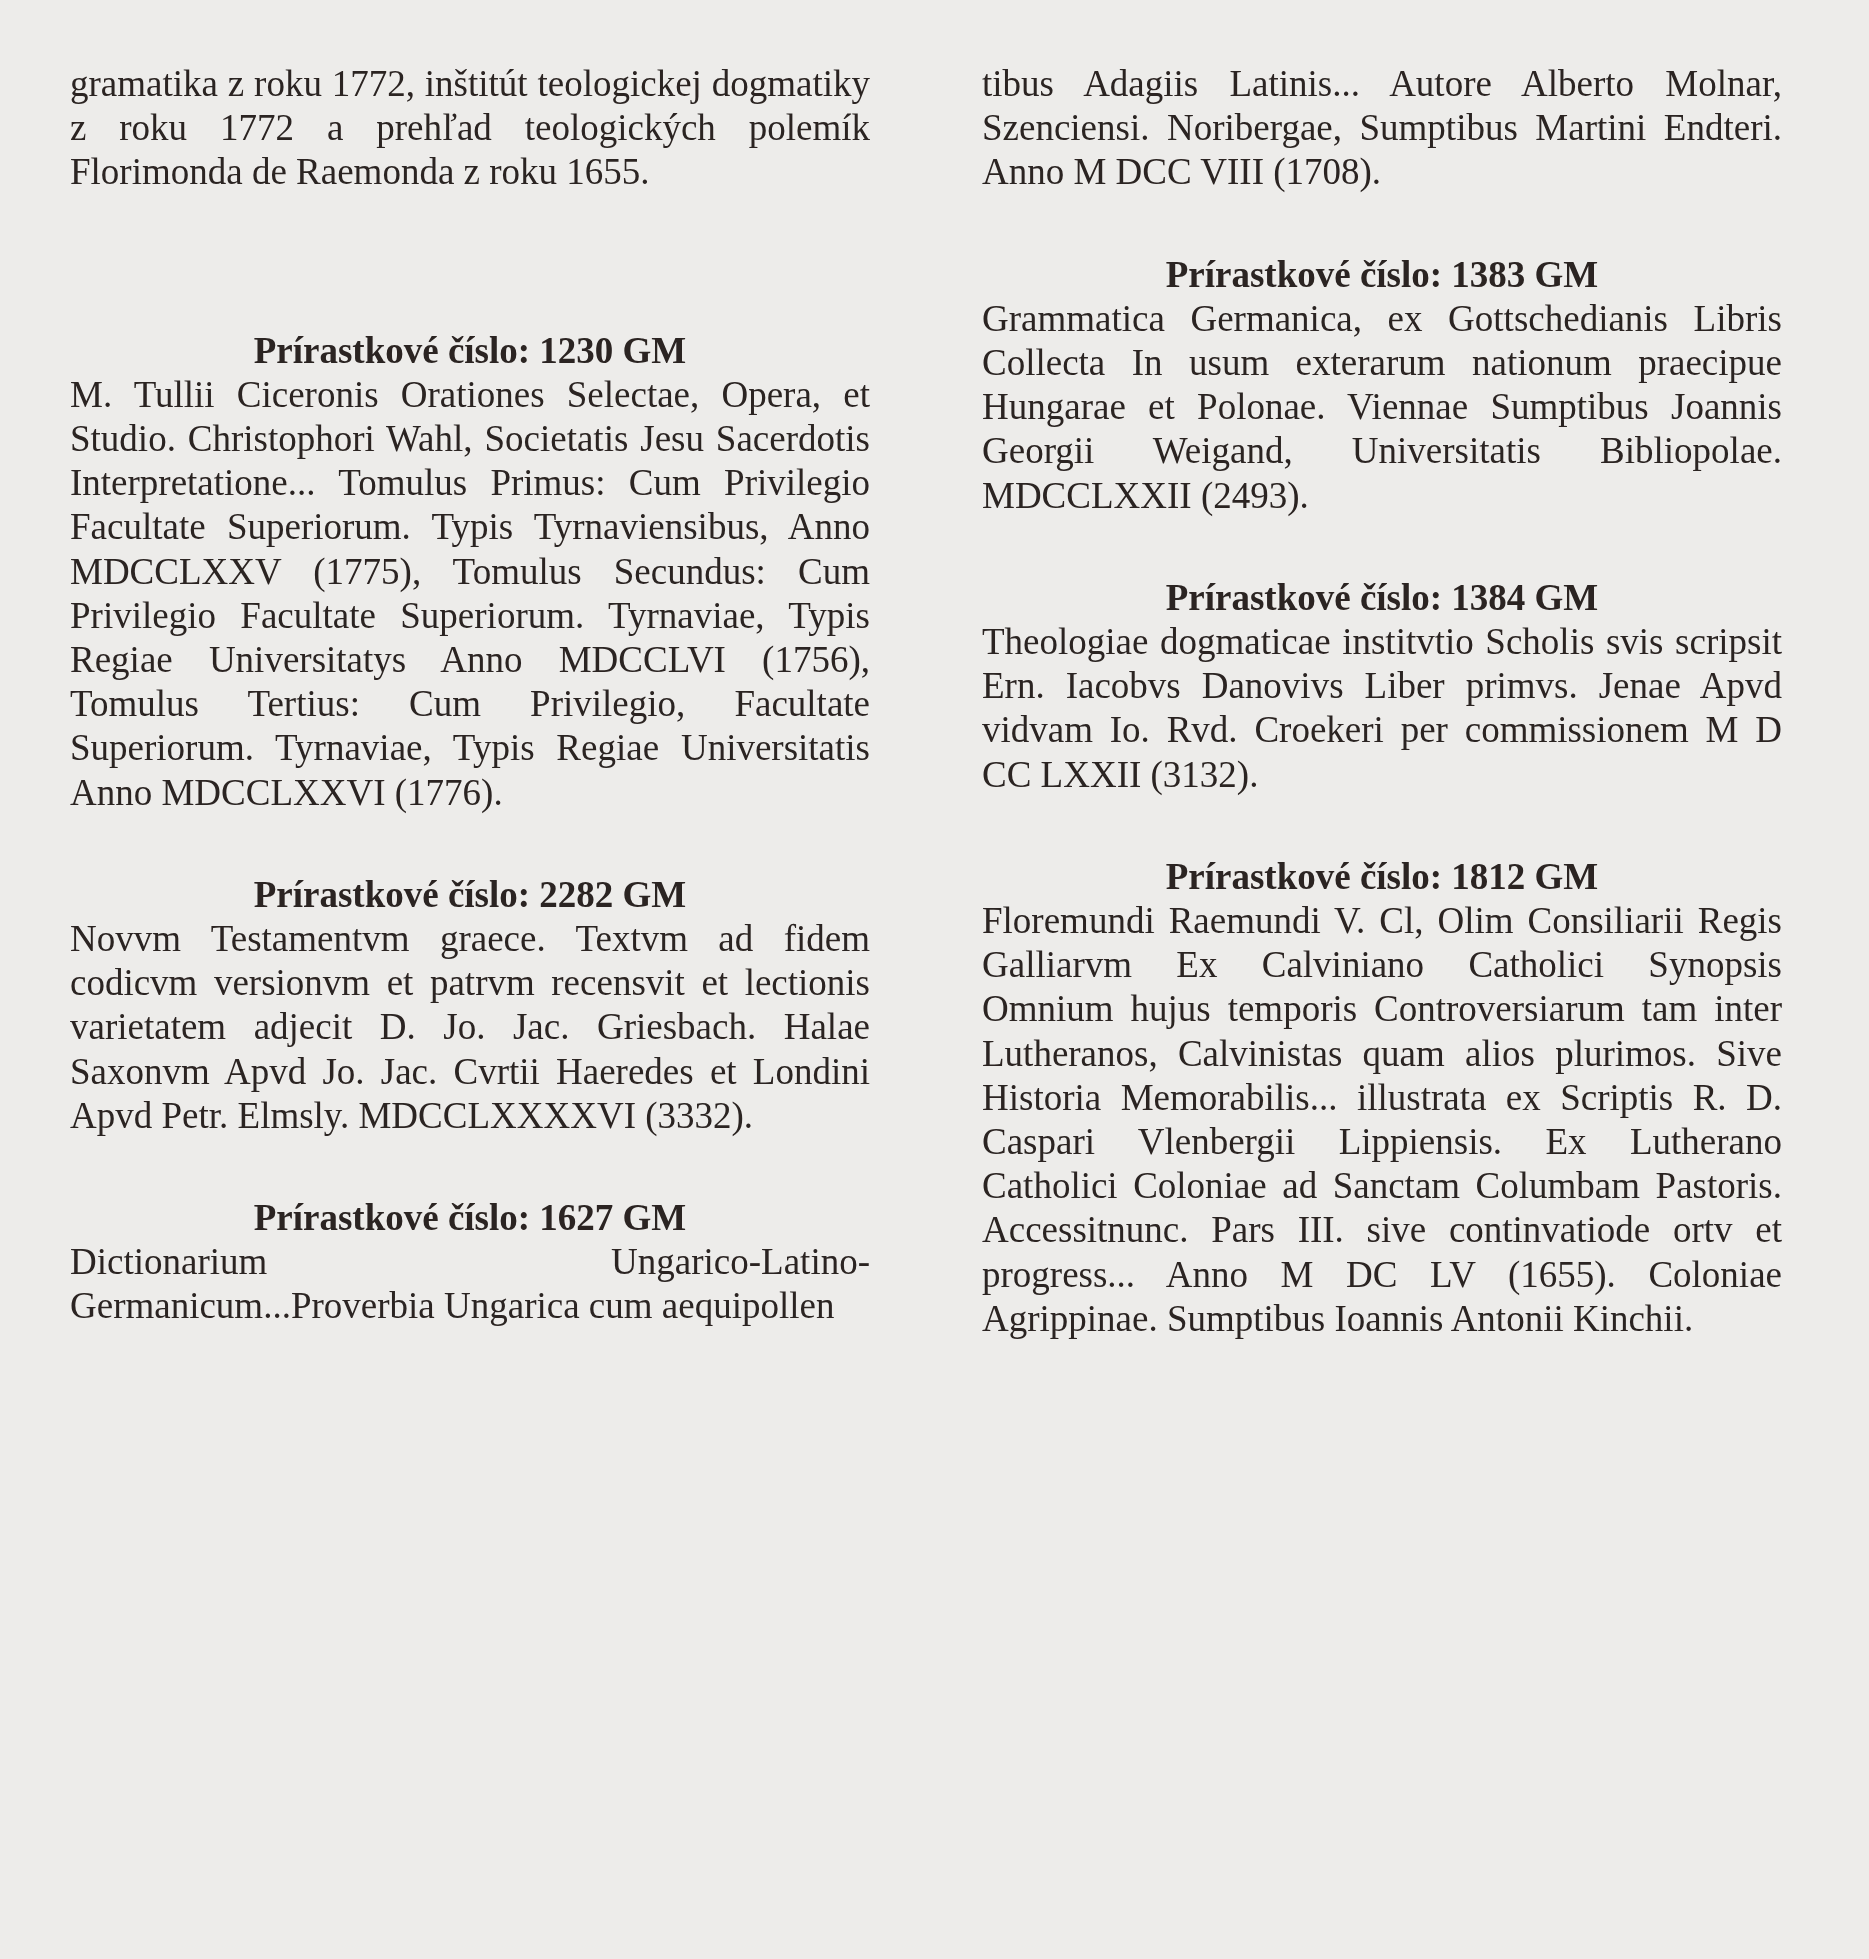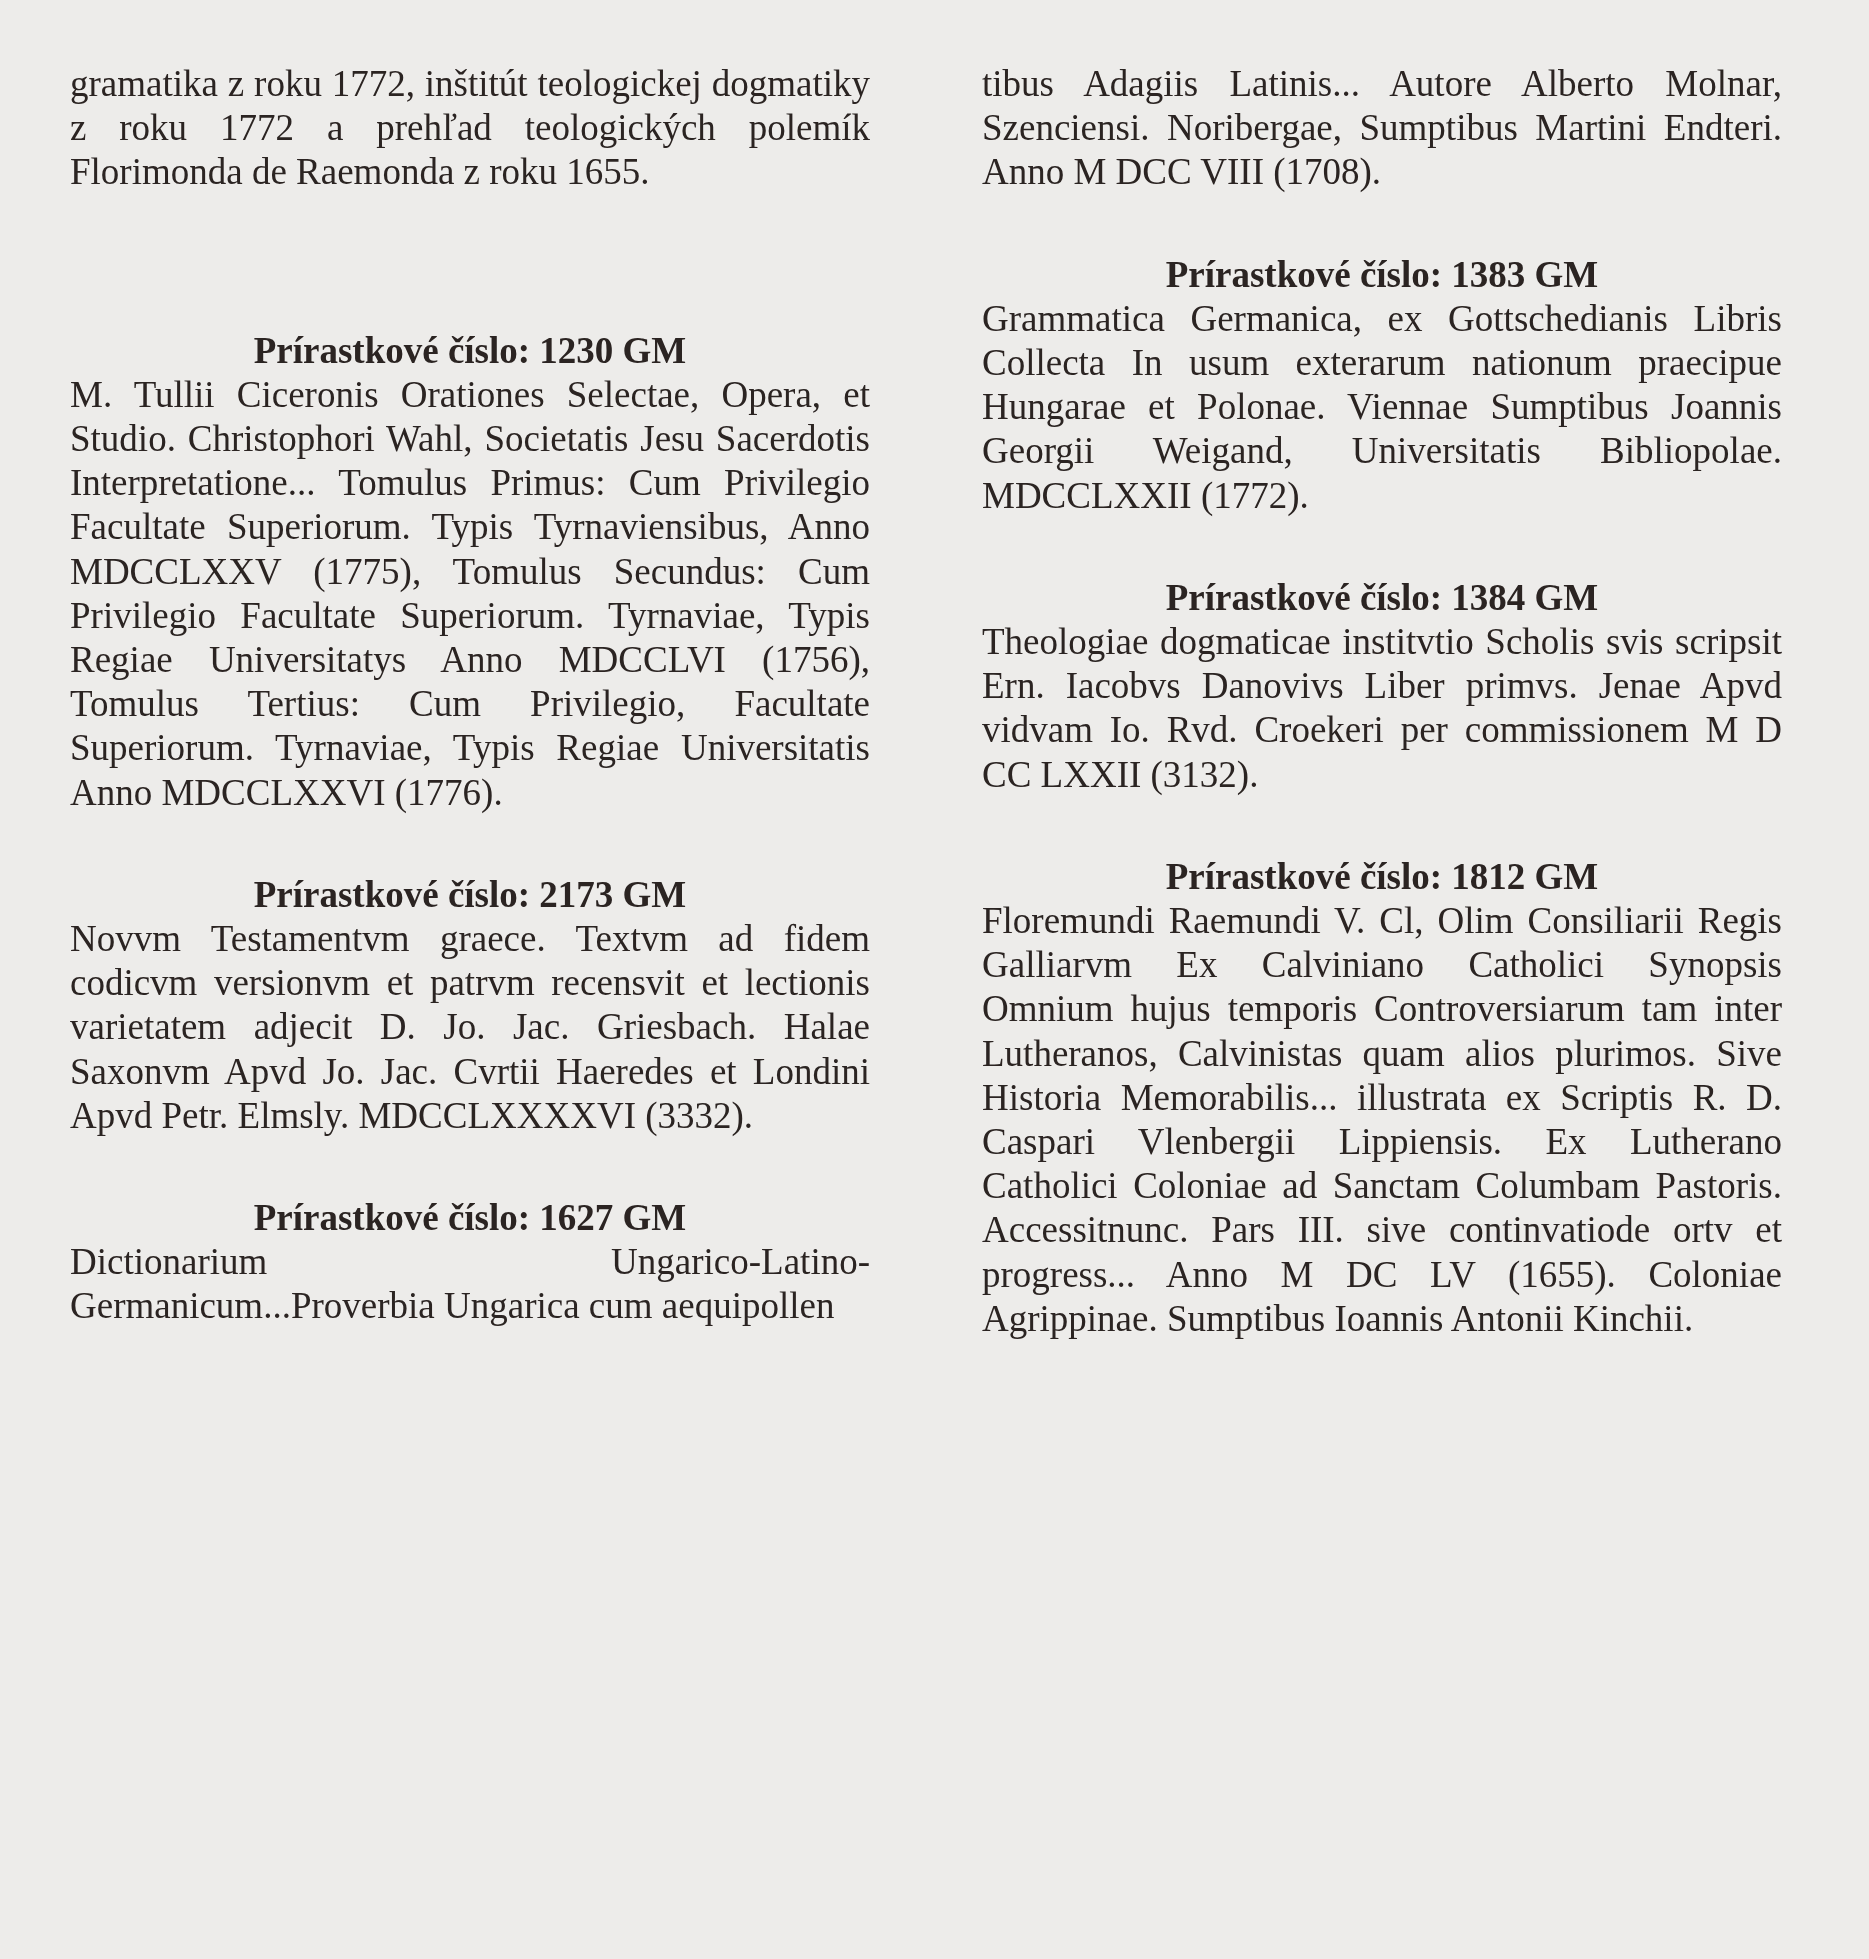--- a/index.html
+++ b/index.html
@@ -67,38 +67,38 @@
     <div class="gap-large"></div>
     <div class="gap-medium"></div>
 
     <div class="entry">
       <p class="heading">Prírastkové číslo: 1230 GM</p>
       <p class="body-text">M. Tullii Ciceronis Orationes Selectae, Opera, et Studio. Christophori Wahl, Societatis Jesu Sacerdotis Interpretatione... Tomulus Primus: Cum Privilegio Facultate Superiorum. Typis Tyrnaviensibus, Anno MDCCLXXV (1775), Tomulus Secundus: Cum Privilegio Facultate Superiorum. Tyrnaviae, Typis Regiae Universitatys Anno MDCCLVI (1756), Tomulus Tertius: Cum Privilegio, Facultate Superiorum. Tyrnaviae, Typis Regiae Universitatis Anno MDCCLXXVI (1776).</p>
     </div>
     <div class="gap-medium"></div>
 
     <div class="entry">
-      <p class="heading">Prírastkové číslo: 2173 GM</p>
+      <p class="heading">Prírastkové číslo: 2282 GM</p>
       <p class="body-text">Novvm Testamentvm graece. Textvm ad fidem codicvm versionvm et patrvm recensvit et lectionis varietatem adjecit D. Jo. Jac. Griesbach. Halae Saxonvm Apvd Jo. Jac. Cvrtii Haeredes et Londini Apvd Petr. Elmsly. MDCCLXXXXVI (3332).</p>
     </div>
     <div class="gap-medium"></div>
 
     <div class="entry">
       <p class="heading">Prírastkové číslo: 1627 GM</p>
       <p class="body-text">Dictionarium Ungarico-Latino-Germanicum...Proverbia Ungarica cum aequipollen</p>
     </div>
   </div>
 
   <div class="column">
     <p class="body-text">tibus Adagiis Latinis... Autore Alberto Molnar, Szenciensi. Noribergae, Sumptibus Martini Endteri. Anno M DCC VIII (1708).</p>
     <div class="gap-medium"></div>
 
     <div class="entry">
       <p class="heading">Prírastkové číslo: 1383 GM</p>
-      <p class="body-text">Grammatica Germanica, ex Gottschedianis Libris Collecta In usum exterarum nationum praecipue Hungarae et Polonae. Viennae Sumptibus Joannis Georgii Weigand, Universitatis Bibliopolae. MDCCLXXII (1772).</p>
+      <p class="body-text">Grammatica Germanica, ex Gottschedianis Libris Collecta In usum exterarum nationum praecipue Hungarae et Polonae. Viennae Sumptibus Joannis Georgii Weigand, Universitatis Bibliopolae. MDCCLXXII (2493).</p>
     </div>
     <div class="gap-medium"></div>
 
     <div class="entry">
       <p class="heading">Prírastkové číslo: 1384 GM</p>
       <p class="body-text">Theologiae dogmaticae institvtio Scholis svis scripsit Ern. Iacobvs Danovivs Liber primvs. Jenae Apvd vidvam Io. Rvd. Croekeri per commissionem  M D CC LXXII (3132).</p>
     </div>
     <div class="gap-medium"></div>
 
     <div class="entry">

